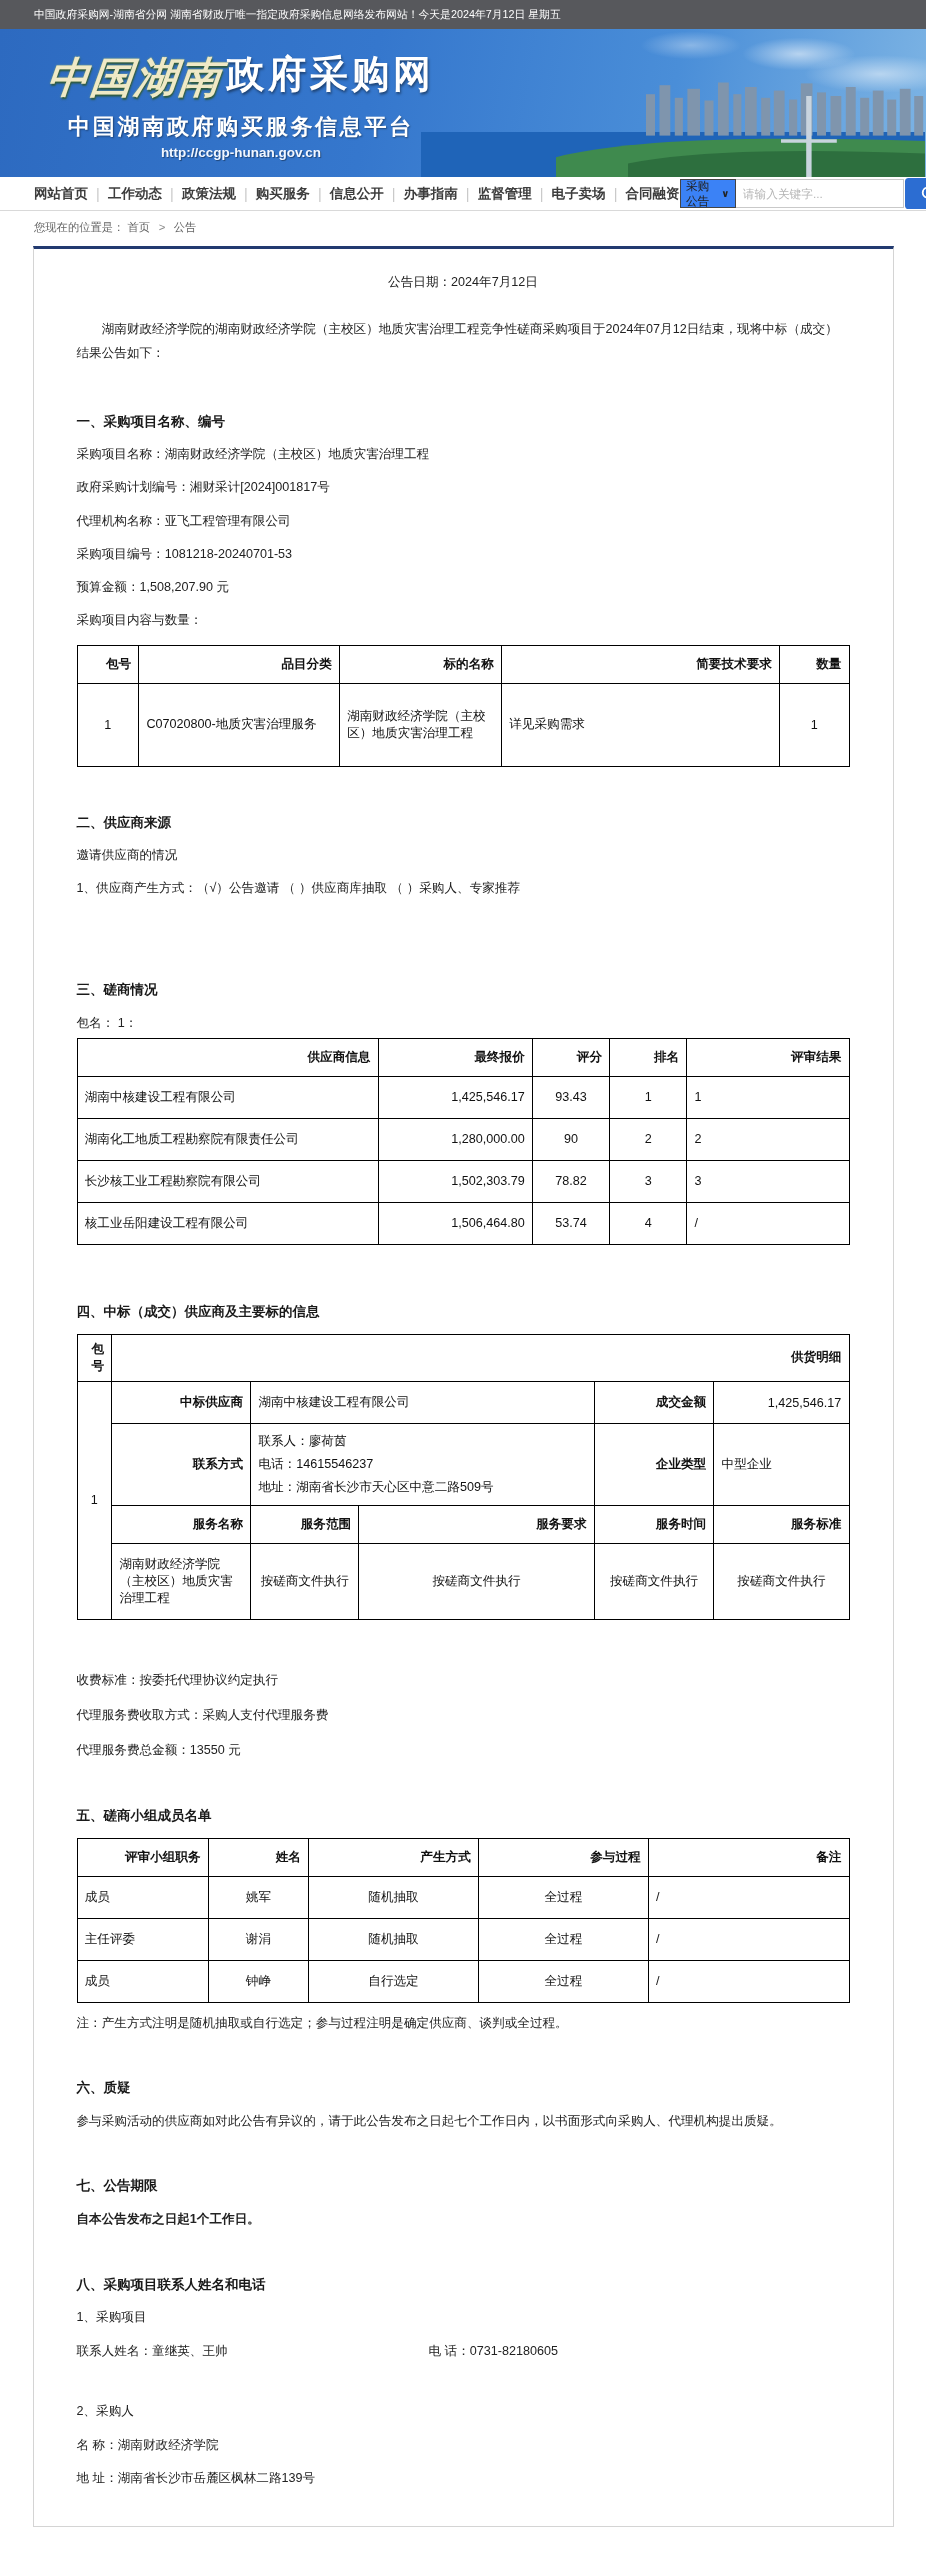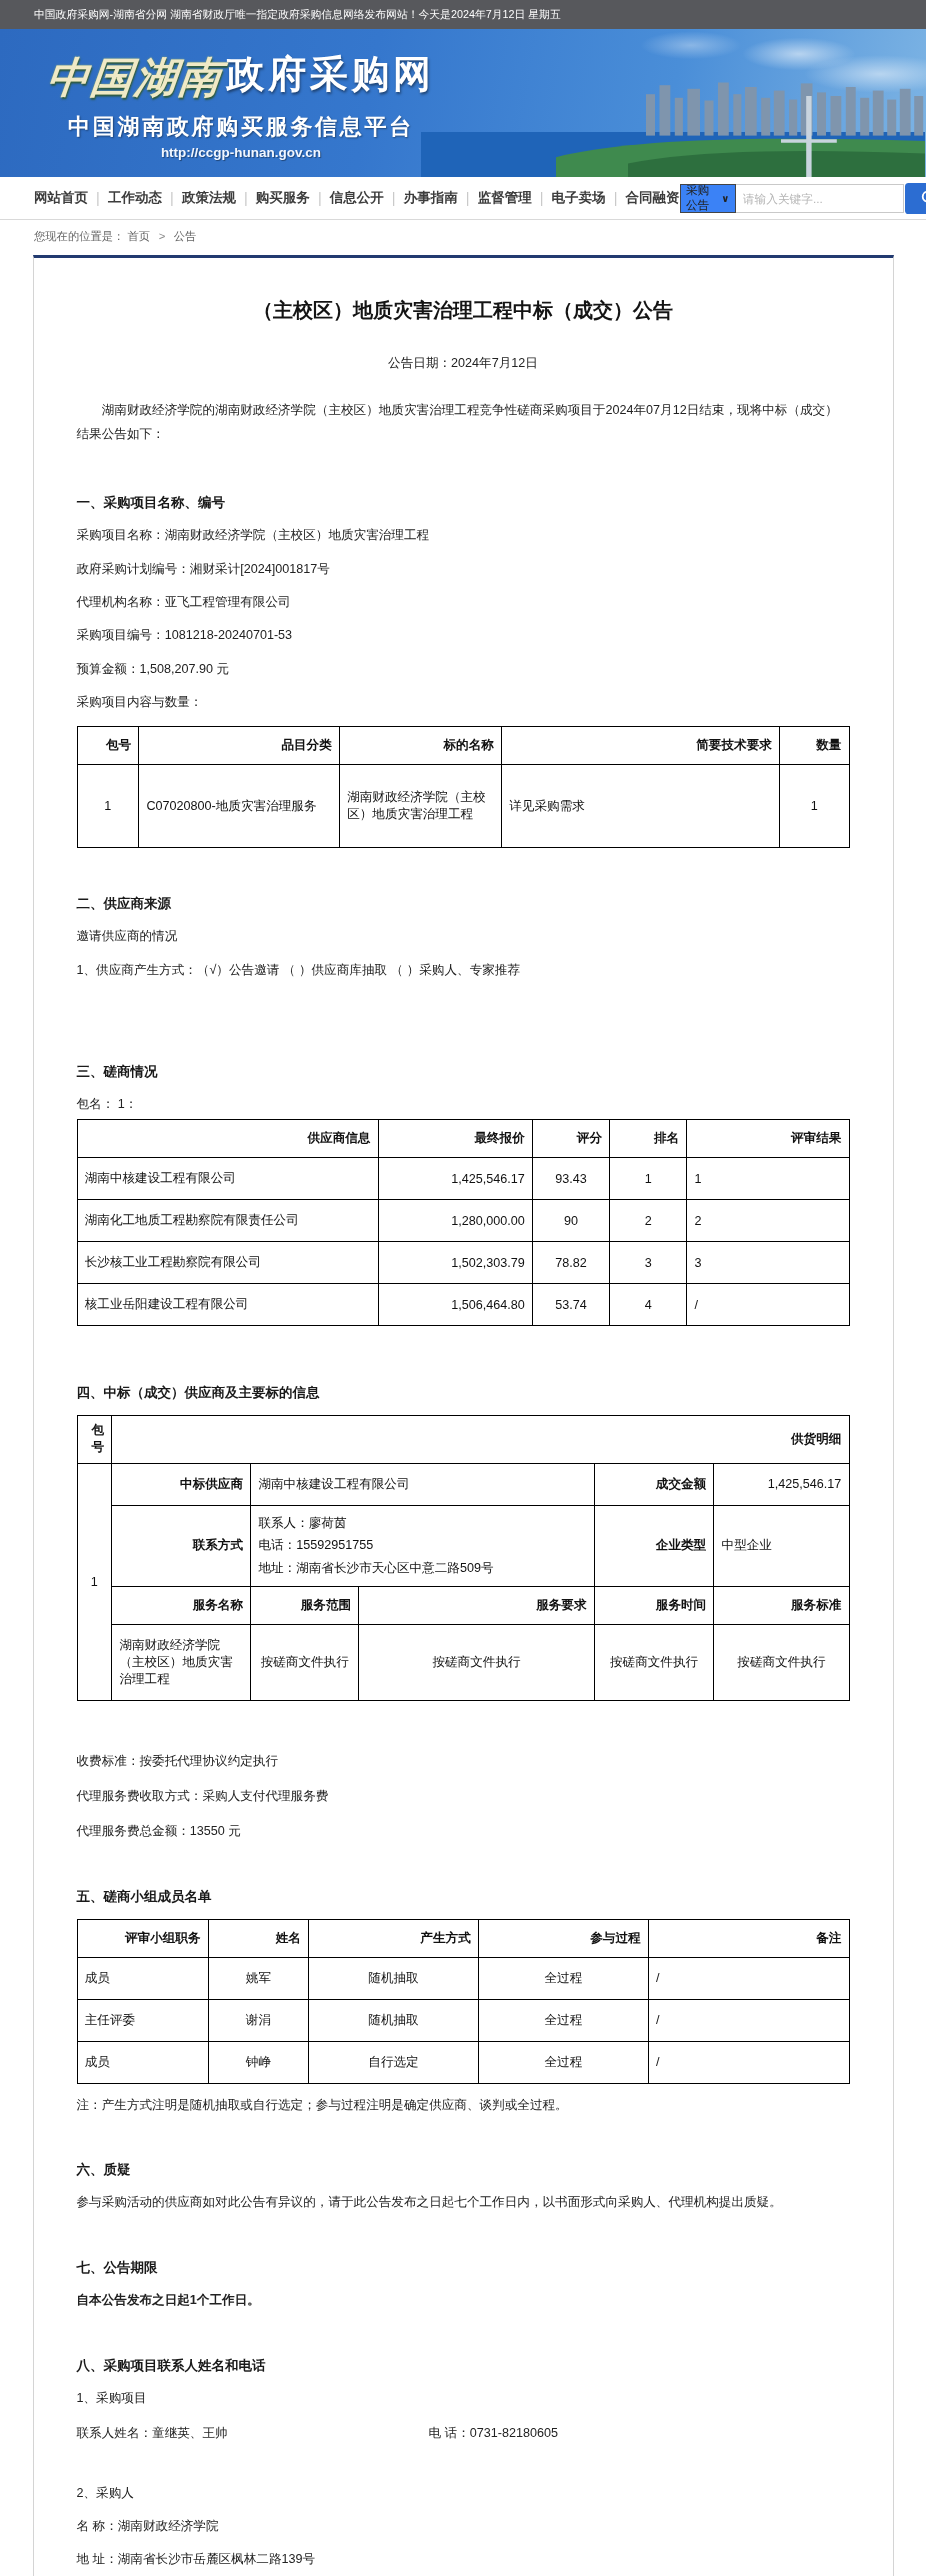--- a/index.html
+++ b/index.html
@@ -37,21 +37,21 @@
     font-size:38px; font-weight:bold; color:#fff; letter-spacing:3.6px;
     text-shadow:0.9px 1.8px 2.7px rgba(0,0,0,.45); vertical-align:5.4px;
   }
   .logo-subtitle {
     margin-top:5.4px; font-size:22px; font-weight:bold; color:#fff; letter-spacing:2.7px;
     text-shadow:0.9px 0.9px 1.8px rgba(0,0,0,.4);
   }
   .logo-url { margin-top:3.6px; font-size:13.5px; color:#f2f7ff; font-weight:bold; text-shadow:0.9px 0.9px 0.9px rgba(0,0,0,.4); }
   
   .nav {
-    height:43px; background:#fff; border-bottom:1.8px solid #d9d9d9;
+    height:34px; background:#fff; border-bottom:1.8px solid #d9d9d9;
     display:flex; align-items:center; padding:0 27px 0 34px;
   }
   .nav-item { font-size:13.5px; font-weight:bold; color:#3d3d3d; cursor:pointer; white-space:nowrap; }
   .nav-sep { color:#c9c9c9; margin:0 8.1px; font-weight:normal; }
   .search-zone { margin-left:auto; display:flex; align-items:center; }
   .search-select {
     border:1.8px solid #444; height:29px; display:flex; align-items:center;
     font-size:11.7px; color:#222; padding:0 5.4px; background:#3b82f6; cursor:pointer;
   }
   .search-caret { margin-left:5.4px; font-size:10px; font-weight:bold; }
@@ -174,21 +174,20 @@
 
 <div class="breadcrumb">
   <span>您现在的位置是：</span>
   <a>首页</a>
   <span class="crumb-sep">&gt;</span>
   <a>公告</a>
 </div>
 
 <div class="panel">
 
-  <div class="doc-title">（主校区）地质灾害治理工程中标（成交）公告</div>
   <div class="doc-date">公告日期：2024年7月12日</div>
   <div class="doc-intro">湖南财政经济学院的湖南财政经济学院（主校区）地质灾害治理工程竞争性磋商采购项目于2024年07月12日结束，现将中标（成交）结果公告如下：</div>
 
   <div class="sec-h">一、采购项目名称、编号</div>
   <div class="line">采购项目名称：湖南财政经济学院（主校区）地质灾害治理工程</div>
   <div class="line">政府采购计划编号：湘财采计[2024]001817号</div>
   <div class="line">代理机构名称：亚飞工程管理有限公司</div>
   <div class="line">采购项目编号：1081218-20240701-53</div>
   <div class="line">预算金额：1,508,207.90 元</div>
   <div class="line">采购项目内容与数量：</div>
@@ -293,21 +292,21 @@
       <td rowspan="4" class="ta-c">1</td>
       <th class="lbl">中标供应商</th>
       <td colspan="2">湖南中核建设工程有限公司</td>
       <th class="lbl">成交金额</th>
       <td class="ta-r">1,425,546.17</td>
     </tr>
     <tr>
       <th class="lbl">联系方式</th>
       <td colspan="2" style="line-height:1.8;">
         <div>联系人：廖荷茵</div>
-        <div>电话：15592951755</div>
+        <div>电话：14615546237</div>
         <div>地址：湖南省长沙市天心区中意二路509号</div>
       </td>
       <th class="lbl">企业类型</th>
       <td>中型企业</td>
     </tr>
     <tr style="height:34px;">
       <th>服务名称</th>
       <th>服务范围</th>
       <th>服务要求</th>
       <th>服务时间</th>

